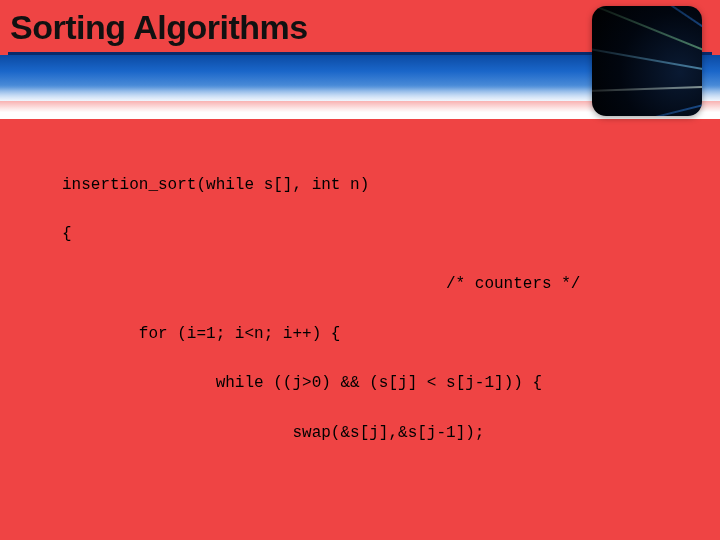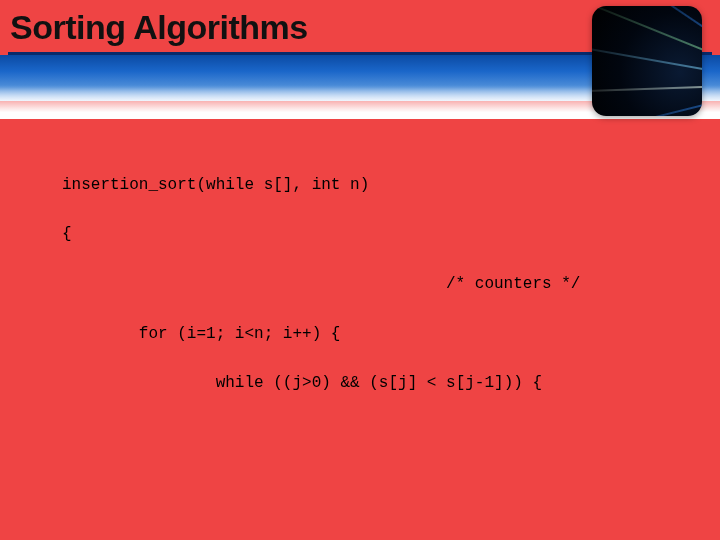--- a/index.html
+++ b/index.html
@@ -135,19 +135,20 @@
     </div>
   </div>
 
   <div class="code-area">
 <span class="code-line">insertion_sort(while s[], int n)</span>
 <span class="code-line">{</span>
 <span class="code-line" style="position:relative; display:block;"><span class="comment-inline">/* counters */</span></span>
 <span class="code-line"></span>
 <span class="code-line">        for (i=1; i&lt;n; i++) {</span>
 <span class="code-line">                while ((j&gt;0) &amp;&amp; (s[j] &lt; s[j-1])) {</span>
+<span class="code-line">                        swap(&amp;s[j],&amp;s[j-1]);</span>
 
 
 
 
   </div>
 
 </div>
 
 </body></html>

